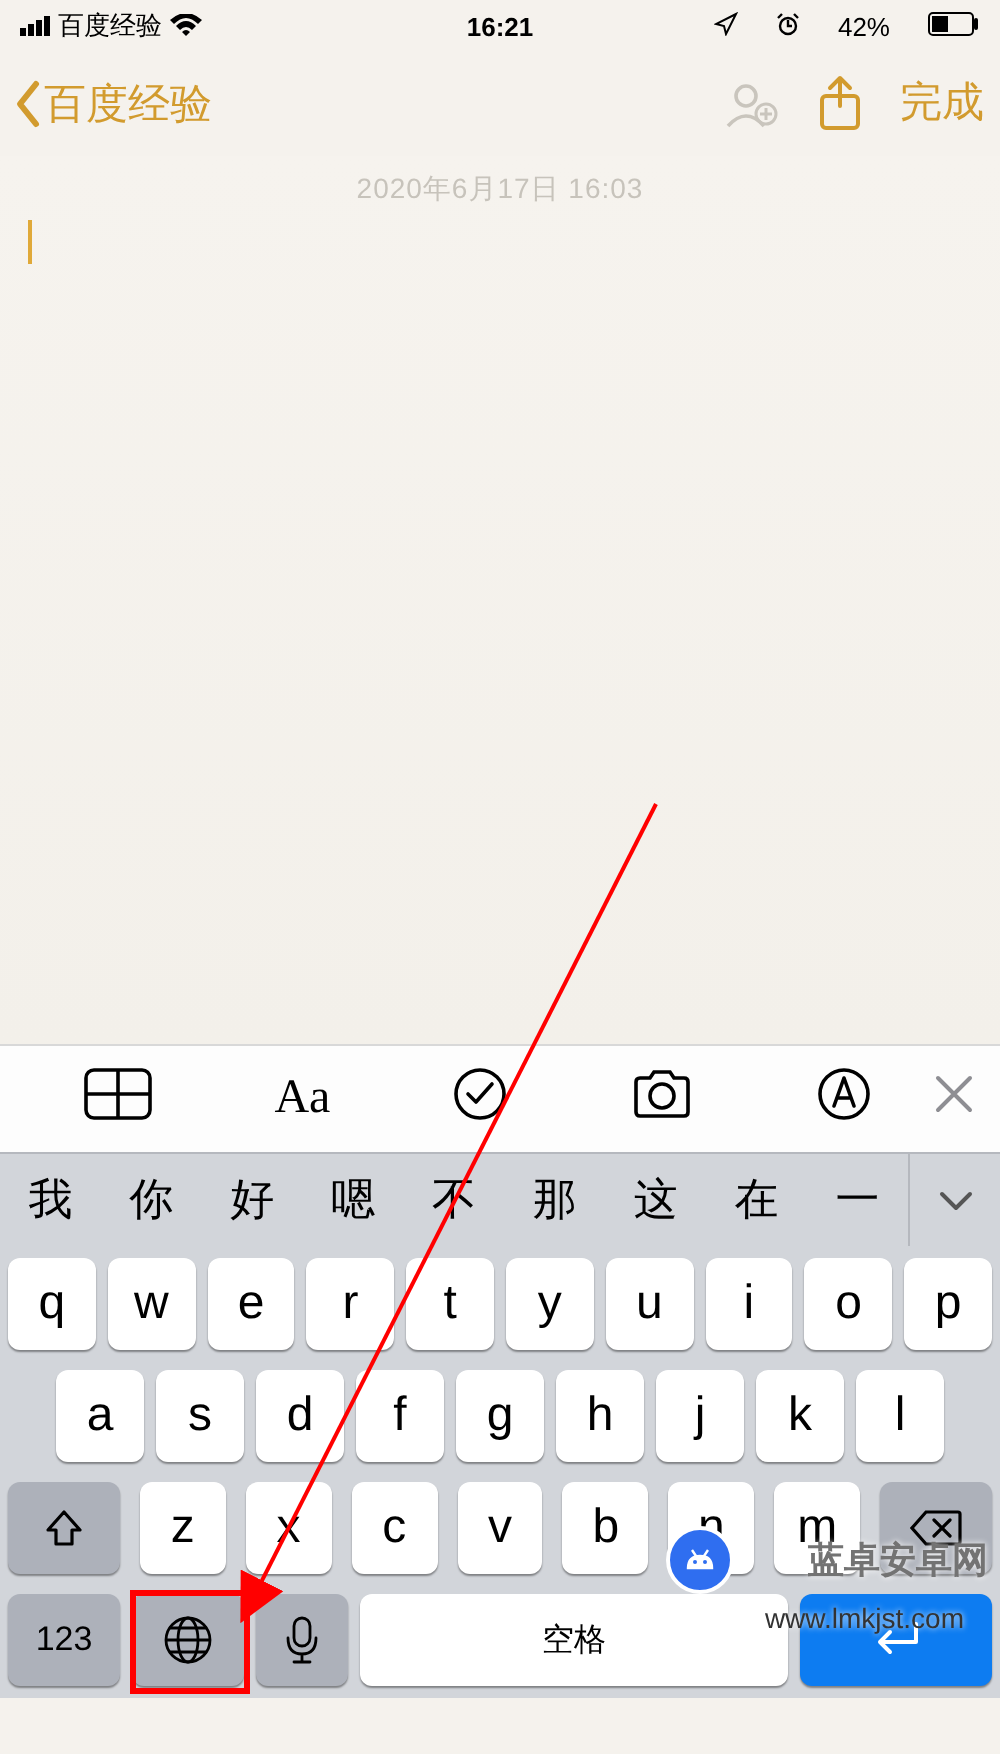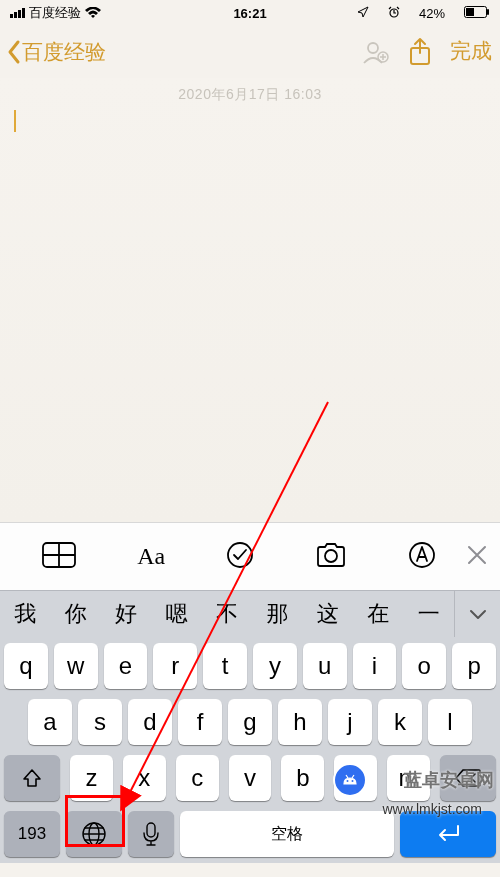--- a/index.html
+++ b/index.html
@@ -64,21 +64,21 @@
     }
     .cursor {
       margin-top: 6px;
       width: 2px;
       height: 22px;
       background: #e0a939;
     }
 
     
     .format-bar {
-      height: 68px;
+      height: 54px;
       background: #fdfdfd;
       border-top: 1px solid #d8d8d8;
       display: flex;
       align-items: center;
       padding: 0 12px;
       justify-content: flex-end;
     }
     .format-items { flex:1; display:flex; justify-content: space-around; align-items:center; }
     .format-close { color:#888; }
 
@@ -322,21 +322,21 @@
     <div class="key">n</div>
     <div class="key">m</div>
     <div class="key fn bksp">
       <svg width="26" height="20" viewBox="0 0 26 20">
           <path d="M8 2 L24 2 Q25 2 25 3 L25 17 Q25 18 24 18 L8 18 L1 10 Z" fill="none" stroke="#000" stroke-width="1.6"></path>
           <path d="M12 6 L20 14 M20 6 L12 14" stroke="#000" stroke-width="1.6" stroke-linecap="round"></path>
         </svg>
     </div>
   </div>
   <div class="krow r4">
-    <div class="key fn k123">193</div>
+    <div class="key fn k123">123</div>
     <div class="key fn globe">
       <svg width="26" height="26" viewBox="0 0 26 26">
           <circle cx="13" cy="13" r="11" fill="none" stroke="#000" stroke-width="1.4"></circle>
           <ellipse cx="13" cy="13" rx="5" ry="11" fill="none" stroke="#000" stroke-width="1.4"></ellipse>
           <path d="M2 13 H24 M3.5 7 H22.5 M3.5 19 H22.5" stroke="#000" stroke-width="1.4"></path>
         </svg>
     </div>
     <div class="key fn mic">
       <svg width="18" height="26" viewBox="0 0 18 26">
           <rect x="5" y="2" width="8" height="14" rx="4" fill="none" stroke="#000" stroke-width="1.4"></rect>

